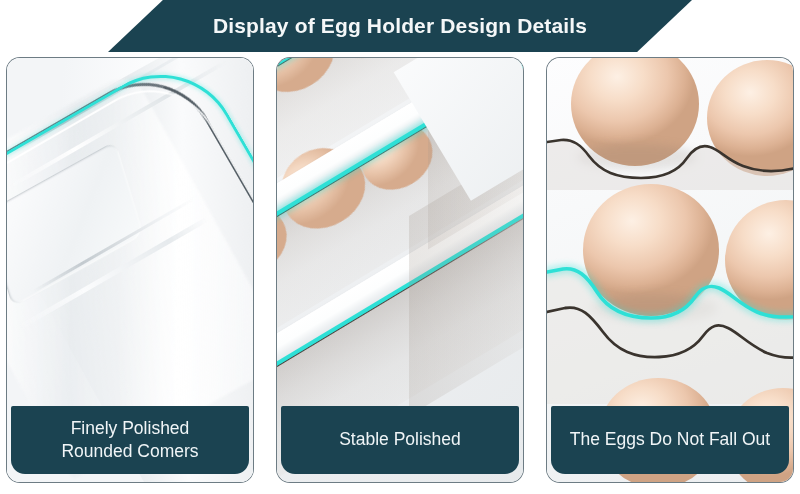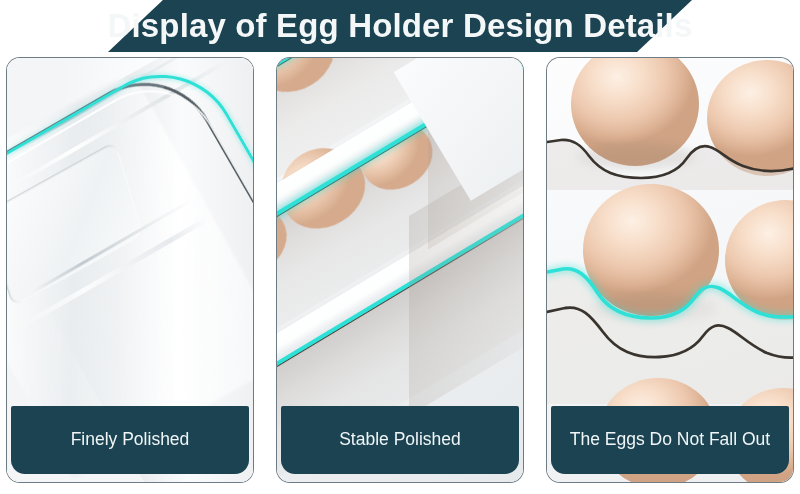--- a/index.html
+++ b/index.html
@@ -45,21 +45,21 @@
   .banner-title {
     position: absolute;
     left: 0;
     top: 0;
     width: 800px;
     height: 52px;
     display: flex;
     align-items: center;
     justify-content: center;
     color: #f4f7f8;
-    font-size: 33px;
+    font-size: 21px;
     font-weight: bold;
     letter-spacing: 0.15px;
     white-space: nowrap;
     line-height: 1;
     padding-bottom: 1px;
     box-sizing: border-box;
   }
 
   
   .panels {
@@ -358,20 +358,21 @@
         <div class="p1-ridge b"></div>
         <div class="p1-ridge c"></div>
         <div class="p1-ridge d"></div>
         <div class="p1-edge"></div>
         <div class="p1-edge2"></div>
         <div class="p1-cyan glow"></div>
         <div class="p1-cyan"></div>
       </div>
       <div class="caption">
         <span>Finely Polished</span>
+        <span>Rounded Comers</span>
       </div>
     </div>
 
     <div class="panel">
       <div class="panel-photo">
         <div class="p2-bg"></div>
         <div class="p2-stack">
 
           <div class="tray" style="top:150px;">
             <div class="smoke"></div>

